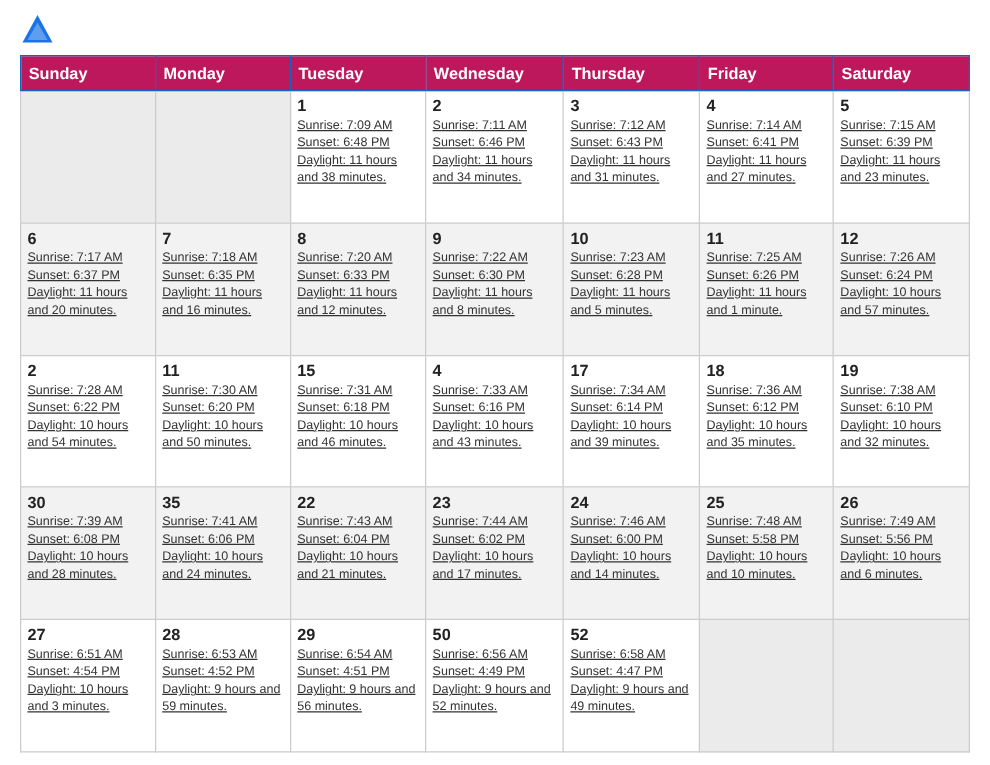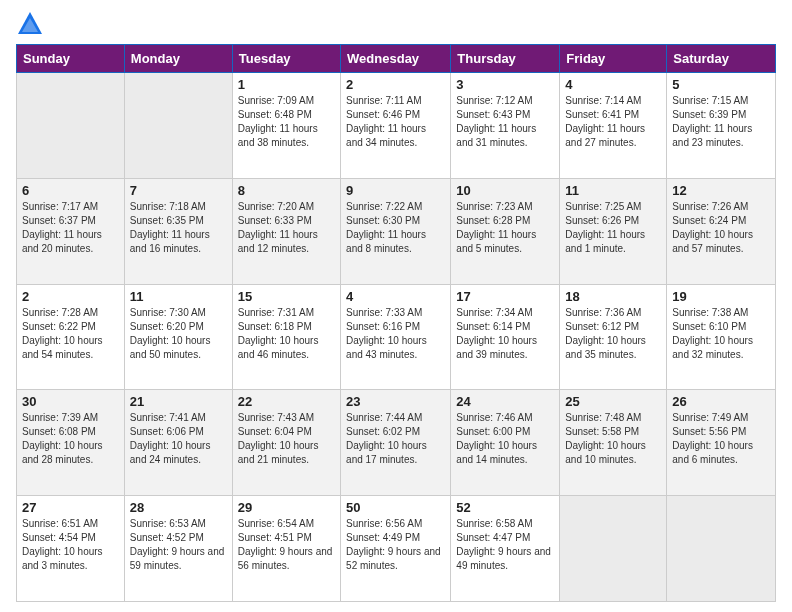--- a/index.html
+++ b/index.html
@@ -60,21 +60,21 @@
     .location {
       font-size: 14px;
       color: #555;
     }
     .calendar {
       width: 100%;
       border-collapse: collapse;
       flex: 1;
     }
     .calendar thead tr th {
-      background: #701a75;
+      background: #be185d;
       color: #fff;
       font-size: 13px;
       font-weight: bold;
       text-align: left;
       padding: 6px 6px;
       border: 1px solid #1565c0;
     }
     .calendar tbody tr td {
       border: 1px solid #ccc;
       vertical-align: top;
@@ -92,20 +92,21 @@
       font-size: 13px;
       font-weight: bold;
       color: #222;
       display: block;
       margin-bottom: 2px;
     }
     .cell-info {
       font-size: 10px;
       color: #333;
       line-height: 1.4;
+      text-decoration: underline;
     }
     .calendar tbody tr:nth-child(odd) td:not(.empty) {
       background: #fff;
     }
     .calendar tbody tr:nth-child(even) td:not(.empty) {
       background: #f2f2f2;
     }
     .calendar tbody tr td.empty {
       background: #ebebeb;
     }
@@ -227,21 +228,21 @@
             <span class="cell-date">19</span>
             <div class="cell-info">Sunrise: 7:38 AM<br>Sunset: 6:10 PM<br>Daylight: 10 hours and 32 minutes.</div>
           </td>
         </tr>
         <tr>
           <td>
             <span class="cell-date">30</span>
             <div class="cell-info">Sunrise: 7:39 AM<br>Sunset: 6:08 PM<br>Daylight: 10 hours and 28 minutes.</div>
           </td>
           <td>
-            <span class="cell-date">21</span>
+            <span class="cell-date">35</span>
             <div class="cell-info">Sunrise: 7:41 AM<br>Sunset: 6:06 PM<br>Daylight: 10 hours and 24 minutes.</div>
           </td>
           <td>
             <span class="cell-date">22</span>
             <div class="cell-info">Sunrise: 7:43 AM<br>Sunset: 6:04 PM<br>Daylight: 10 hours and 21 minutes.</div>
           </td>
           <td>
             <span class="cell-date">23</span>
             <div class="cell-info">Sunrise: 7:44 AM<br>Sunset: 6:02 PM<br>Daylight: 10 hours and 17 minutes.</div>
           </td>

